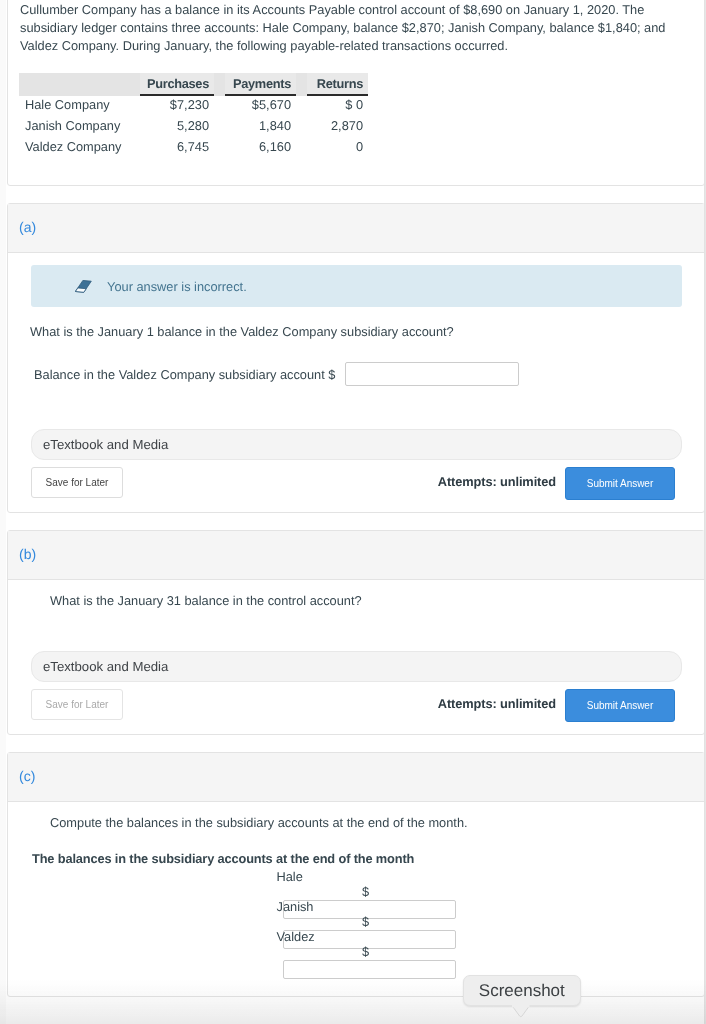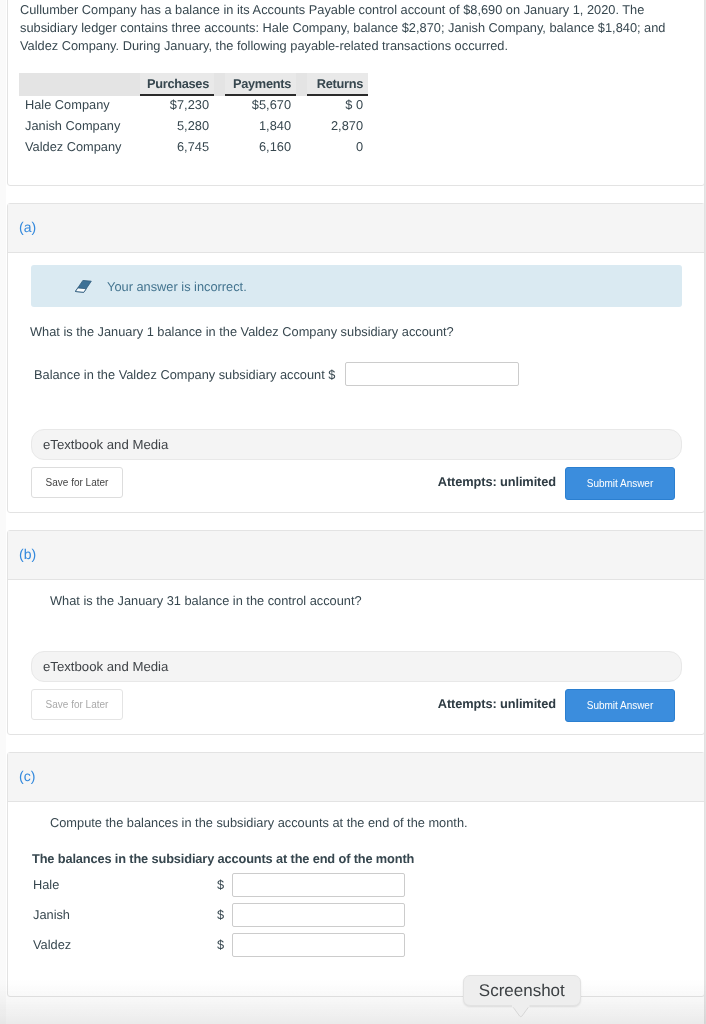--- a/index.html
+++ b/index.html
@@ -87,21 +87,21 @@
     position:absolute; right:17px; top:0; width:110px; height:33px;
     background:#3b8ddd; border:1px solid #2b7fd0; border-radius:3px;
     color:#fff; font-size:10px; letter-spacing:-0.02px;
     font-family:"Liberation Sans", sans-serif;
   }
   .pad-bottom { height:12px; }
   .pad-bottom.c { height:40px; }
 
   
   .c-title { font-weight:bold; font-size:12.8px; margin:21px 0 0 24px; letter-spacing:-0.14px; }
-  .c-row { margin:0 0 0 25px; display:flex; align-items:center; height:30px; font-size:12.8px; position:relative; }
+  .c-row { margin:0 0 0 25px; display:flex; align-items:center; height:30px; font-size:12.8px; position:relative;flex-direction:column; }
   .c-row .nm { width:184px; position:relative; top:3px; }
   .c-row .dol { width:13px; position:relative; top:3px; }
   .c-row .box { width:173px; height:24px; position:relative; top:4px; margin-left:2px; border:1px solid #ccc; border-radius:2px; background:#fff; }
 
   
   .fade {
     position:fixed; left:0; right:0; bottom:0; height:44px; pointer-events:none;
     background:linear-gradient(to bottom, rgba(170,170,170,0) 0%, rgba(170,170,170,0.10) 50%, rgba(170,170,170,0.24) 100%);
   }
   .shot {

